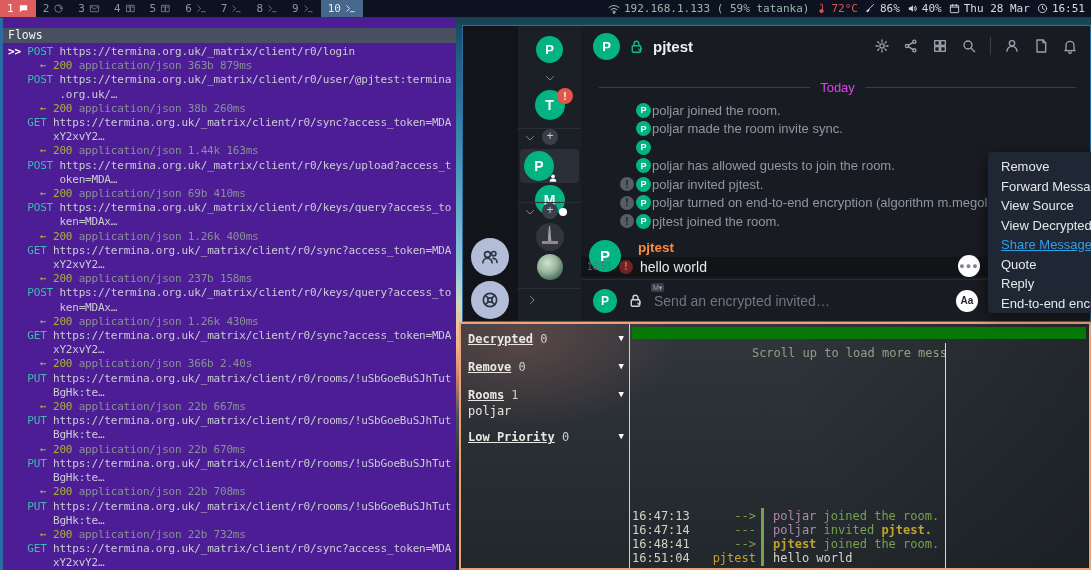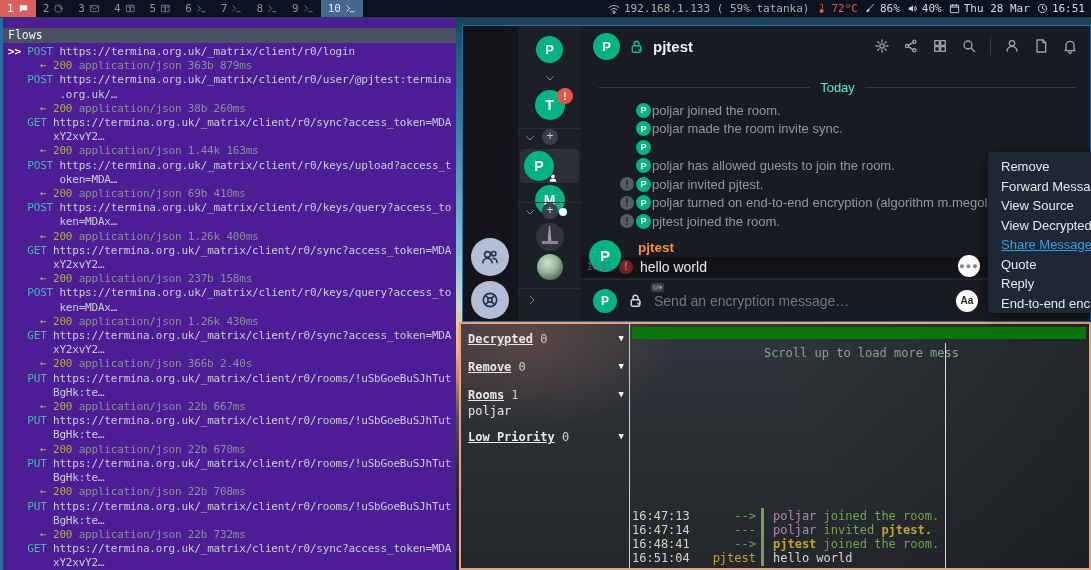--- a/index.html
+++ b/index.html
@@ -47,21 +47,21 @@
   .rl-row{position:absolute;left:2px;width:59px;height:34px;border-radius:4px;background:#2a2f38;display:flex;align-items:center;padding-left:4px}
   .badge{position:absolute;border-radius:50%;background:var(--urgent-red);color:#fff;display:flex;align-items:center;justify-content:center;font-weight:bold}
   .chev{color:#7d8594;display:flex;align-items:center;justify-content:center}
   .plus{width:16px;height:16px;border-radius:50%;background:#3a404b;color:#c6ccd6;font-size:12px;line-height:15px;text-align:center}
   #main{flex:1;display:flex;flex-direction:column;min-width:0;background:#181b21}
   #rm-header{height:40px;display:flex;align-items:center;gap:8px;padding:0 12px;flex:none}
   #rm-name{font-size:15px;font-weight:bold;color:#eceef2}
   #hdr-icons{margin-left:auto;display:flex;align-items:center;gap:13px;color:#9aa2af}
   .vdiv{width:1px;height:18px;background:#3a3f48}
   #timeline{flex:1;min-height:0;position:relative;overflow:hidden}
-  #day-div{display:flex;align-items:center;gap:10px;margin:14px 14px 6px 18px;color:#5eead4;font-size:13px}
+  #day-div{display:flex;align-items:center;gap:10px;margin:14px 14px 6px 18px;color:#d946ef;font-size:13px}
   #day-div .ln{flex:1;height:1px;background:#3a3f47}
   .ev{position:relative;height:18.5px;padding-left:71px;font-size:13px;color:#8e97a3;white-space:nowrap;display:flex;align-items:center}
   .ev .mini{position:absolute;left:55px;width:15px;height:15px;font-size:9px}
   .ev .warn{position:absolute;left:39px;width:14px;height:14px;border-radius:50%;background:#565d68;color:#1b1e24;font-size:10px;font-weight:bold;display:flex;align-items:center;justify-content:center}
   #msg-block{margin-top:9px}
   #msg-sender{padding-left:57px;font-size:13.5px;font-weight:bold;color:var(--orange-sender);height:17px}
   #msg-row{position:relative;background:#111317;height:20px;display:flex;align-items:center;padding-left:59px;font-size:14px;color:#e6e8ea}
   #msg-av{position:absolute;left:8px;top:-17px;width:32px;height:32px;font-size:15px}
   #msg-time{position:absolute;left:6px;font-size:10px;color:#60687a}
   #msg-warn{position:absolute;left:38px;width:14px;height:14px;border-radius:50%;background:#6e2424;color:#e06c6c;font-size:10px;font-weight:bold;display:flex;align-items:center;justify-content:center}
@@ -81,21 +81,21 @@
     linear-gradient(250deg,rgba(8,12,14,.35),transparent 45%);pointer-events:none}
   #wc-sidebar{position:absolute;left:0;top:0;width:169px;height:100%;border-right:1px solid #cfcfcf;
     font-family:"DejaVu Sans Mono",monospace;font-size:12px;color:#e8e8e2}
   .wc-group{position:absolute;left:7px;right:3px;height:15px}
   .wc-glabel{font-weight:bold;text-decoration:underline}
   .wc-gcount{color:#cfcfc8}
   .wc-gtri{position:absolute;right:2px;top:1px;font-size:9px;color:#fff}
   .wc-room{position:absolute;left:7px;height:15px;color:#e8e8e2}
   #wc-chat{position:absolute;left:169px;top:0;right:0;bottom:0;font-family:"DejaVu Sans Mono",monospace}
   #wc-loadbar{position:absolute;left:2px;right:3px;top:3px;height:12px;background:#067806}
-  #wc-loader{position:absolute;left:16px;top:22px;width:313px;text-align:right;font-size:12px;color:#8ca383;white-space:pre}
+  #wc-loader{position:absolute;left:4px;top:22px;width:313px;text-align:right;font-size:12px;color:#8ca383;white-space:pre}
   #wc-vline{position:absolute;left:315px;top:19px;bottom:0;width:1px;background:#d8d8d8}
   #wc-msgs{position:absolute;left:2px;bottom:3px;width:450px}
   .wc-line{position:relative;height:14px;font-size:12px;white-space:pre}
   .wc-time{position:absolute;left:0;color:#d6d2c4}
   .wc-prefix{position:absolute;left:56px;width:68px;text-align:right;color:var(--wc-green)}
   .wc-prefix.self{color:var(--wc-self)}
   .wc-bar{position:absolute;left:129px;top:-1px;bottom:-1px;width:3px;background:var(--wc-green)}
   .wc-text{position:absolute;left:141px}
   .sg-nick{color:var(--wc-nick)} .sg-action{color:var(--wc-green)} .sg-self{color:var(--wc-self);font-weight:bold} .sg-plain{color:#d6d6cc}
 </style>
@@ -422,21 +422,21 @@
     <div id="composer">
       <span id="md-badge">M▾</span>
       <div class="av" style="width:24px;height:24px;font-size:12px">P</div>
       <span style="color:#cfd4dc;display:inline-flex">
           <svg class="i" width="17" height="17" viewBox="0 0 24 24" fill="none" stroke="currentColor" stroke-width="2" stroke-linecap="round" stroke-linejoin="round">
             <rect x="6" y="11" width="12" height="9" rx="1.5"></rect>
             <path d="M8.5 11V8a3.5 3.5 0 0 1 7 0v3"></path>
             <path d="M15 15.5l1.5 2 2.5-3" stroke-width="1.6"></path>
           </svg>
         </span>
-      <div id="composer-input">Send an encryption message…</div>
+      <div id="composer-input">Send an encrypted invited…</div>
       <div id="fmt-btn">Aa</div>
     </div>
   </div>
 </div>
 
 <div id="ctx-menu">
     <div class="mi">Remove</div>
     <div class="mi">Forward Message</div>
     <div class="mi">View Source</div>
     <div class="mi">View Decrypted Source</div>

